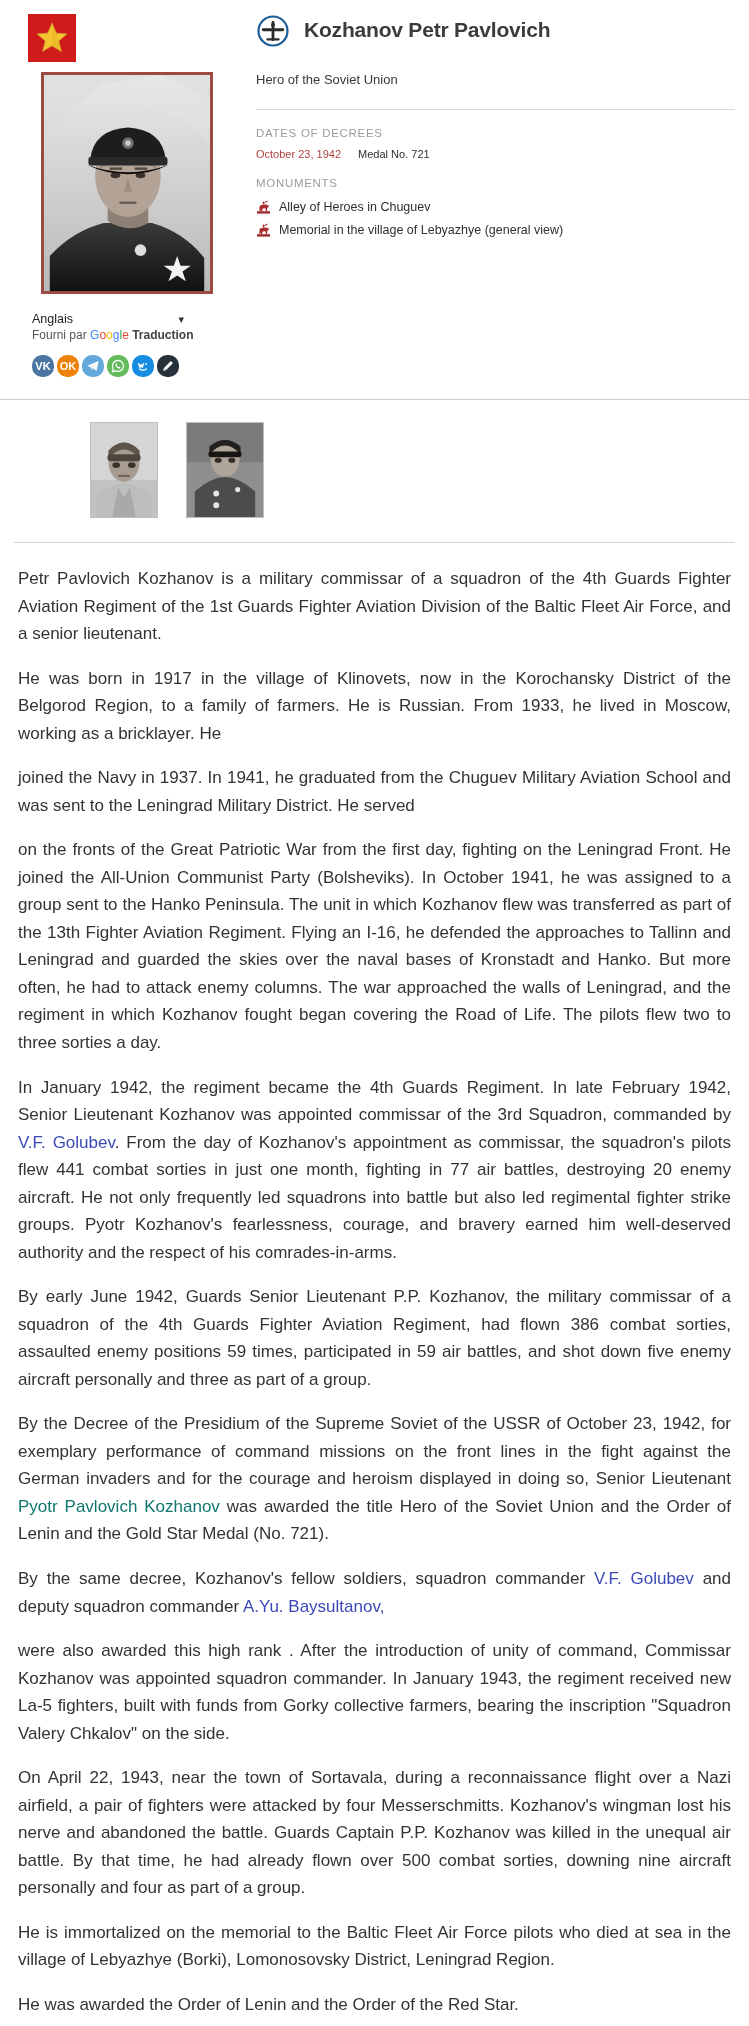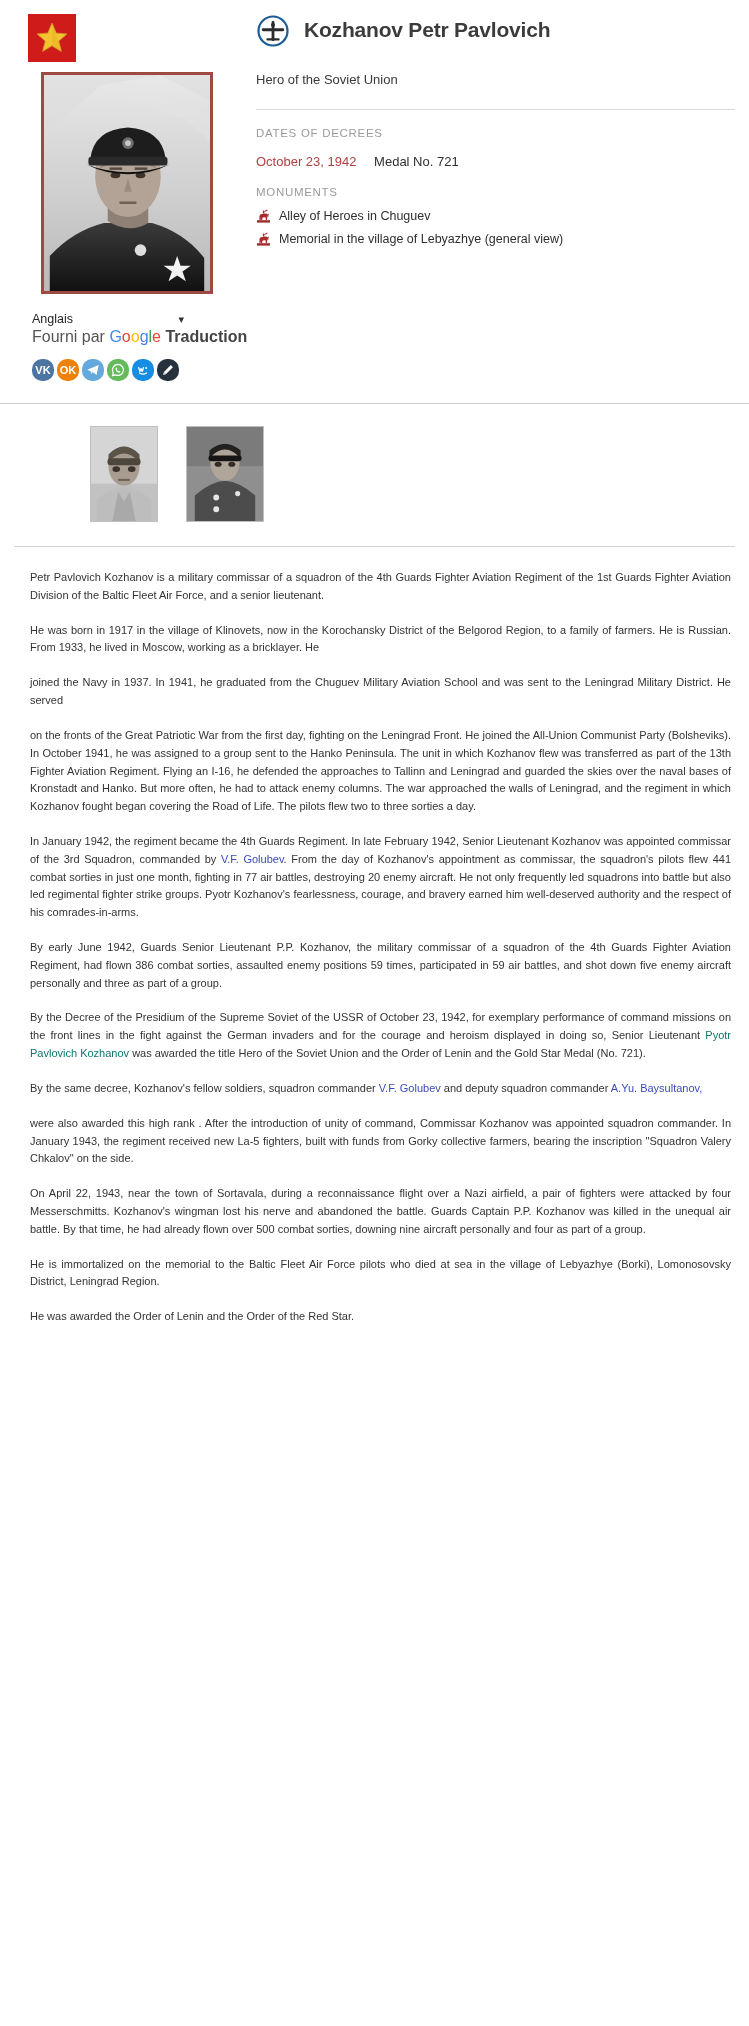--- a/index.html
+++ b/index.html
@@ -41,21 +41,21 @@
   .lang-select {
     width: 152px; height: 20px;
     border: none; background: transparent;
     font-family: "Liberation Sans", sans-serif;
     font-size: 12.5px; color: #222;
     display: flex; align-items: flex-end; justify-content: space-between;
     cursor: pointer;
   }
   .lang-select .caret { font-size: 11px; color: #333; }
   .powered {
-    font-size: 16px; color: #555; margin-top: 2px; white-space: nowrap;
+    font-size: 12px; color: #555; margin-top: 2px; white-space: nowrap;
     font-family: "Liberation Sans", sans-serif;
   }
   .g-blue { color:#4285F4; } .g-red{color:#EA4335;} .g-yellow{color:#FBBC05;} .g-green{color:#34A853;}
   .powered b { font-weight: 700; color:#444; }
 
   .social-row { display: flex; gap: 3px; margin: 13px 0 0 18px; }
   .soc { width: 22px; height: 22px; border-radius: 10px; display:flex; align-items:center; justify-content:center; cursor:pointer; }
   .soc svg, .soc span { display:block; }
   .soc-vk { background:#4c75a3; }
   .soc-ok { background:#ee8208; }
@@ -74,21 +74,21 @@
   }
   .person-dates { font-size: 13.5px; color: #a35353; margin-top: 5px; }
   .hero-subtitle { font-size: 13px; color: #3a3a3a; margin-top: 24px; }
 
   .hr-light { border: none; border-top: 1px solid #d9d9d9; margin: 22px 0 0 0; }
 
   .section-label {
     font-size: 11.5px; letter-spacing: 0.7px; color: #9b9b9b;
     margin-top: 17px; text-transform: uppercase;
   }
-  .decree-row { margin-top: 15px; font-size: 13px; }
+  .decree-row { margin-top: 9px; font-size: 11px; }
   .decree-date { color: #b04040; }
   .decree-medal { color: #2f2f2f; margin-left: 14px; }
 
   .monument-list { margin-top: 11px; }
   .monument-item {
     display: flex; align-items: center; gap: 8px;
     font-size: 12.5px; color: #2f2f2f; margin-bottom: 9px; cursor: pointer;
   }
   .mon-icon { width: 15px; height: 14px; flex: 0 0 15px; }
 
@@ -98,22 +98,22 @@
   .thumb { border: 1px solid #bfbfbf; overflow: hidden; background: #cfcfcf; }
   .thumb.t1 { width: 68px; height: 96px; }
   .thumb.t2 { width: 78px; height: 96px; }
   .thumb svg { display:block; width:100%; height:100%; }
 
   .body-divider { border:none; border-top: 1px solid #d4d4d4; margin: 24px 14px 0 14px; }
 
   
   .article { padding: 22px 18px 0 18px; }
   .article p {
-    font-size: 11px; line-height: 1.62; color: #333333;
-    text-align: justify; margin: 0 0 17px 12px;
+    font-size: 17px; line-height: 1.62; color: #333333;
+    text-align: justify; margin: 0 0 17px 0;
   }
   .article p:last-child { margin-bottom: 4px; }
   .article a { color: #3c4ab8; text-decoration: none; cursor: pointer; }
   .article b { font-weight: 400; color: #0f766e; }
 </style>
 </head>
 <body>
 
 <div class="page">
 

